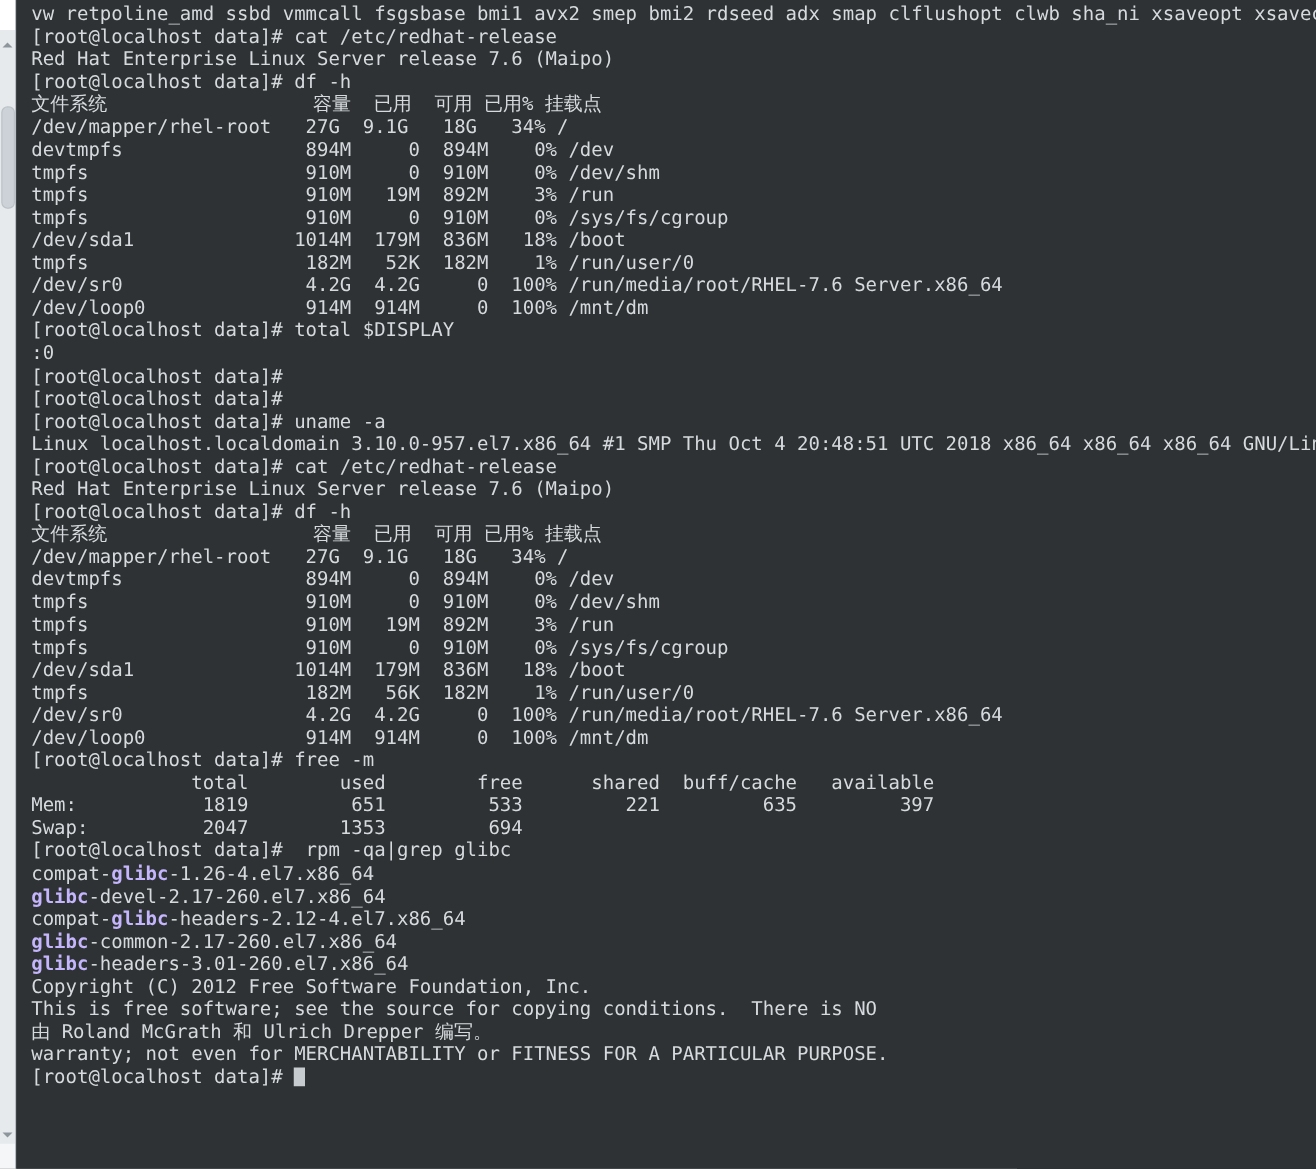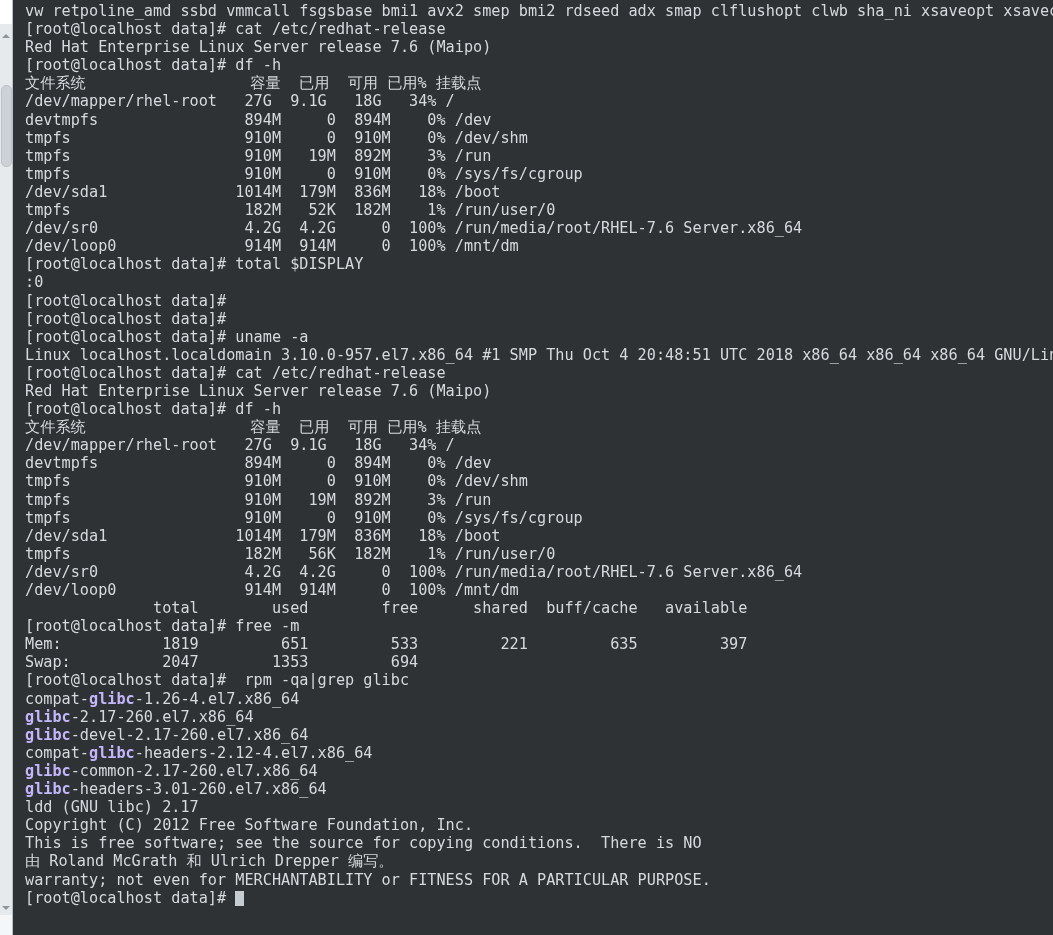--- a/index.html
+++ b/index.html
@@ -166,32 +166,30 @@
       <div class="line">文件系统                  容量  已用  可用 已用% 挂载点</div>
       <div class="line">/dev/mapper/rhel-root   27G  9.1G   18G   34% /</div>
       <div class="line">devtmpfs                894M     0  894M    0% /dev</div>
       <div class="line">tmpfs                   910M     0  910M    0% /dev/shm</div>
       <div class="line">tmpfs                   910M   19M  892M    3% /run</div>
       <div class="line">tmpfs                   910M     0  910M    0% /sys/fs/cgroup</div>
       <div class="line">/dev/sda1              1014M  179M  836M   18% /boot</div>
       <div class="line">tmpfs                   182M   56K  182M    1% /run/user/0</div>
       <div class="line">/dev/sr0                4.2G  4.2G     0  100% /run/media/root/RHEL-7.6 Server.x86_64</div>
       <div class="line">/dev/loop0              914M  914M     0  100% /mnt/dm</div>
+      <div class="line">[root@localhost data]# free -m</div>
       <div class="line">              total        used        free      shared  buff/cache   available</div>
-      <div class="line">[root@localhost data]# free -m</div>
       <div class="line">Mem:           1819         651         533         221         635         397</div>
       <div class="line">Swap:          2047        1353         694</div>
       <div class="line">[root@localhost data]#  rpm -qa|grep glibc</div>
       <div class="line"><span>compat-</span><span class="match">glibc</span><span>-1.26-4.el7.x86_64</span></div>
-      <div class="line"><span class="match">glibc</span><span>-2.17-260.el7.x86_64</span></div>
       <div class="line"><span class="match">glibc</span><span>-devel-2.17-260.el7.x86_64</span></div>
       <div class="line"><span>compat-</span><span class="match">glibc</span><span>-headers-2.12-4.el7.x86_64</span></div>
       <div class="line"><span class="match">glibc</span><span>-common-2.17-260.el7.x86_64</span></div>
       <div class="line"><span class="match">glibc</span><span>-headers-3.01-260.el7.x86_64</span></div>
-      <div class="line">ldd (GNU libc) 2.17</div>
       <div class="line">Copyright (C) 2012 Free Software Foundation, Inc.</div>
       <div class="line">This is free software; see the source for copying conditions.  There is NO</div>
       <div class="line">由 Roland McGrath 和 Ulrich Drepper 编写。</div>
       <div class="line">warranty; not even for MERCHANTABILITY or FITNESS FOR A PARTICULAR PURPOSE.</div>
       <div class="line">[root@localhost data]# <span class="cursor"></span></div>
     </div>
 
 </div>
 
 </body></html>

